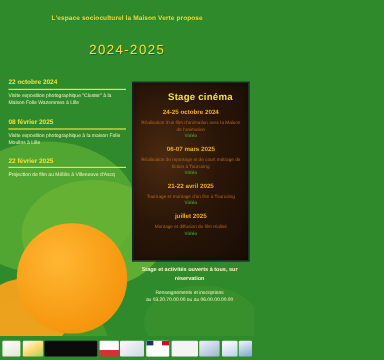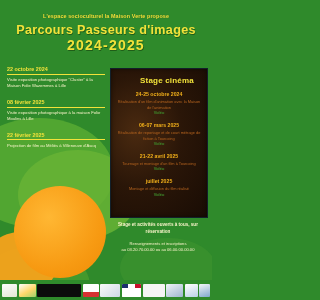--- a/index.html
+++ b/index.html
@@ -33,22 +33,22 @@
   .header{position:absolute;left:0;top:0;width:212px;text-align:center;z-index:6;}
   .kicker{
     color:#f2e23a;font-size:5.4px;font-weight:bold;letter-spacing:.1px;
     margin-top:14px;line-height:1.1;text-shadow:0 0 1px rgba(0,0,0,.3);
   }
   .title{
     color:#f2e23a;font-size:12.6px;font-weight:bold;letter-spacing:.3px;
     margin-top:4px;line-height:1.05;text-shadow:.6px .6px 0 #1f5e18;
   }
   .year{
-    color:#f2e23a;font-size:14px;font-weight:bold;letter-spacing:1.2px;
-    margin-top:0;text-shadow:.6px .6px 0 #1f5e18;
+    color:#f2e23a;font-size:11px;font-weight:normal;letter-spacing:1.2px;
+    margin-top:16px;text-shadow:.6px .6px 0 #1f5e18;
   }
 
   
   .left-col{position:absolute;left:7px;top:66px;width:98px;z-index:7;}
   .event{margin-bottom:9px;}
   .event-date{
     color:#f2e23a;font-size:5.4px;font-weight:bold;line-height:1.2;
     border-bottom:.8px solid #f2e23a;padding-bottom:1.2px;display:block;
   }
   .event-body{
@@ -119,21 +119,20 @@
 
   <div class="blob blob-a"></div>
   <div class="blob blob-b"></div>
   <div class="blob blob-c"></div>
   <div class="blob blob-d"></div>
   <div class="orange-circle-2"></div>
   <div class="orange-circle"></div>
 
   <div class="header">
     <div class="kicker">L'espace socioculturel la Maison Verte propose</div>
-    <div class="title">Parcours Passeurs d'images</div>
     <div class="year">2024-2025</div>
   </div>
 
   <div class="left-col">
     <div class="event">
       <span class="event-date">22 octobre 2024</span>
       <span class="event-body">Visite exposition photographique "Cluster" à la Maison Folie Wazemmes à Lille</span>
     </div>
     <div class="event">
       <span class="event-date">08 février 2025</span>

